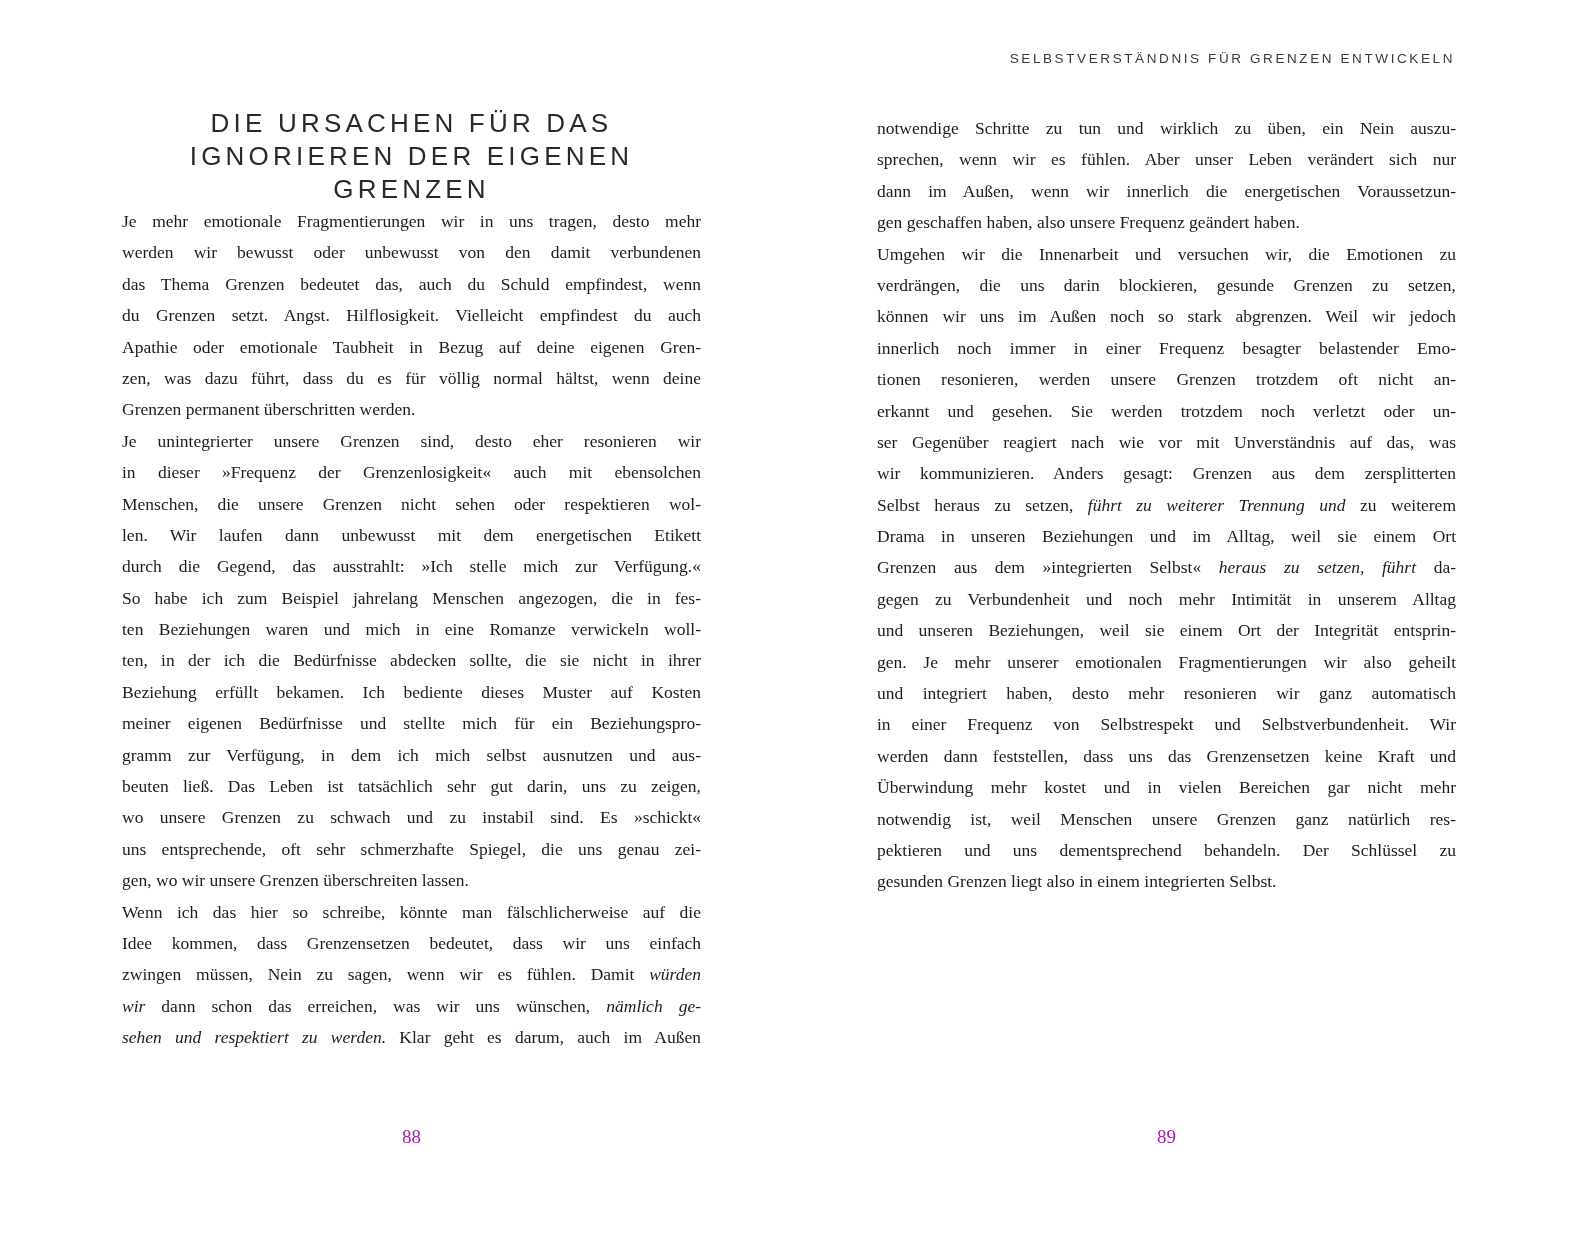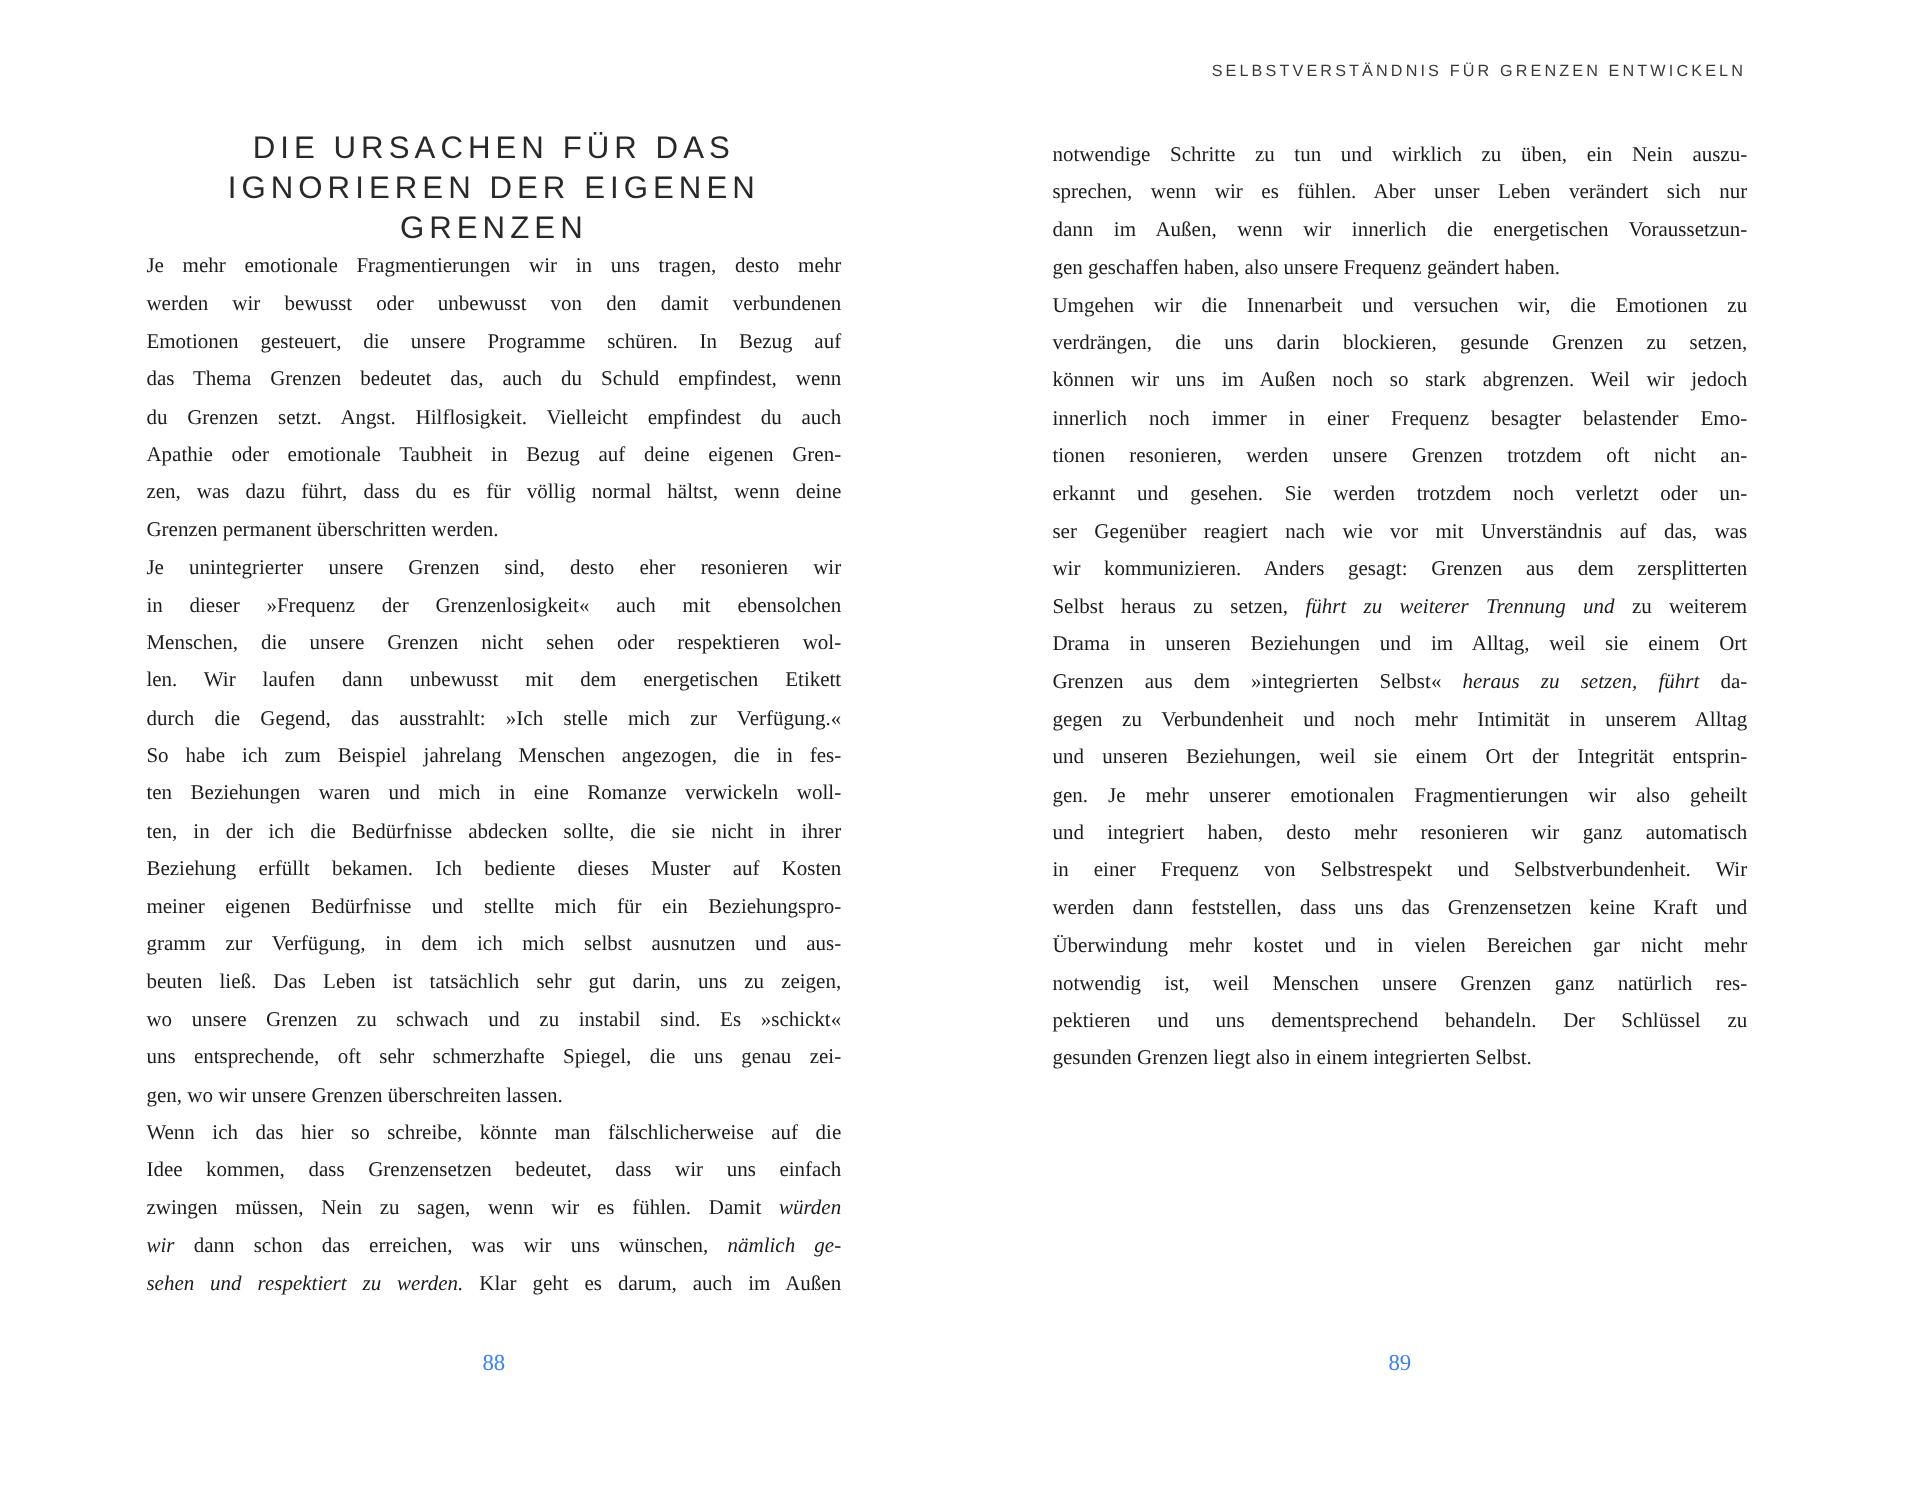--- a/index.html
+++ b/index.html
@@ -45,41 +45,40 @@
     white-space: normal;
   }
   .pline.end { text-align-last: left; }
   .pline i { font-style: italic; }
   .page-number {
     position: absolute;
     top: 1126px;
     width: 579px;
     text-align: center;
     font-size: 19px;
-    color: #3b82f6;
+    color: #a21caf;
   }
   #page-num-left  { left: 122px; }
   #page-num-right { left: 877px; }
 </style>
 </head>
 <body>
 
 <div class="running-header">SELBSTVERSTÄNDNIS FÜR GRENZEN ENTWICKELN</div>
 
 <div id="left-col" class="column">
   <div class="heading">
     <div>DIE URSACHEN FÜR DAS</div>
     <div>IGNORIEREN DER EIGENEN</div>
     <div>GRENZEN</div>
   </div>
   <div id="left-body">
       <div class="para">
         <div class="pline">Je mehr emotionale Fragmentierungen wir in uns tragen, desto mehr</div>
         <div class="pline">werden wir bewusst oder unbewusst von den damit verbundenen</div>
-        <div class="pline">Emotionen gesteuert, die unsere Programme schüren. In Bezug auf</div>
         <div class="pline">das Thema Grenzen bedeutet das, auch du Schuld empfindest, wenn</div>
         <div class="pline">du Grenzen setzt. Angst. Hilflosigkeit. Vielleicht empfindest du auch</div>
         <div class="pline">Apathie oder emotionale Taubheit in Bezug auf deine eigenen Gren-</div>
         <div class="pline">zen, was dazu führt, dass du es für völlig normal hältst, wenn deine</div>
         <div class="pline end">Grenzen permanent überschritten werden.</div>
       </div>
       <div class="para">
         <div class="pline">Je unintegrierter unsere Grenzen sind, desto eher resonieren wir</div>
         <div class="pline">in dieser »Frequenz der Grenzenlosigkeit« auch mit ebensolchen</div>
         <div class="pline">Menschen, die unsere Grenzen nicht sehen oder respektieren wol-</div>

